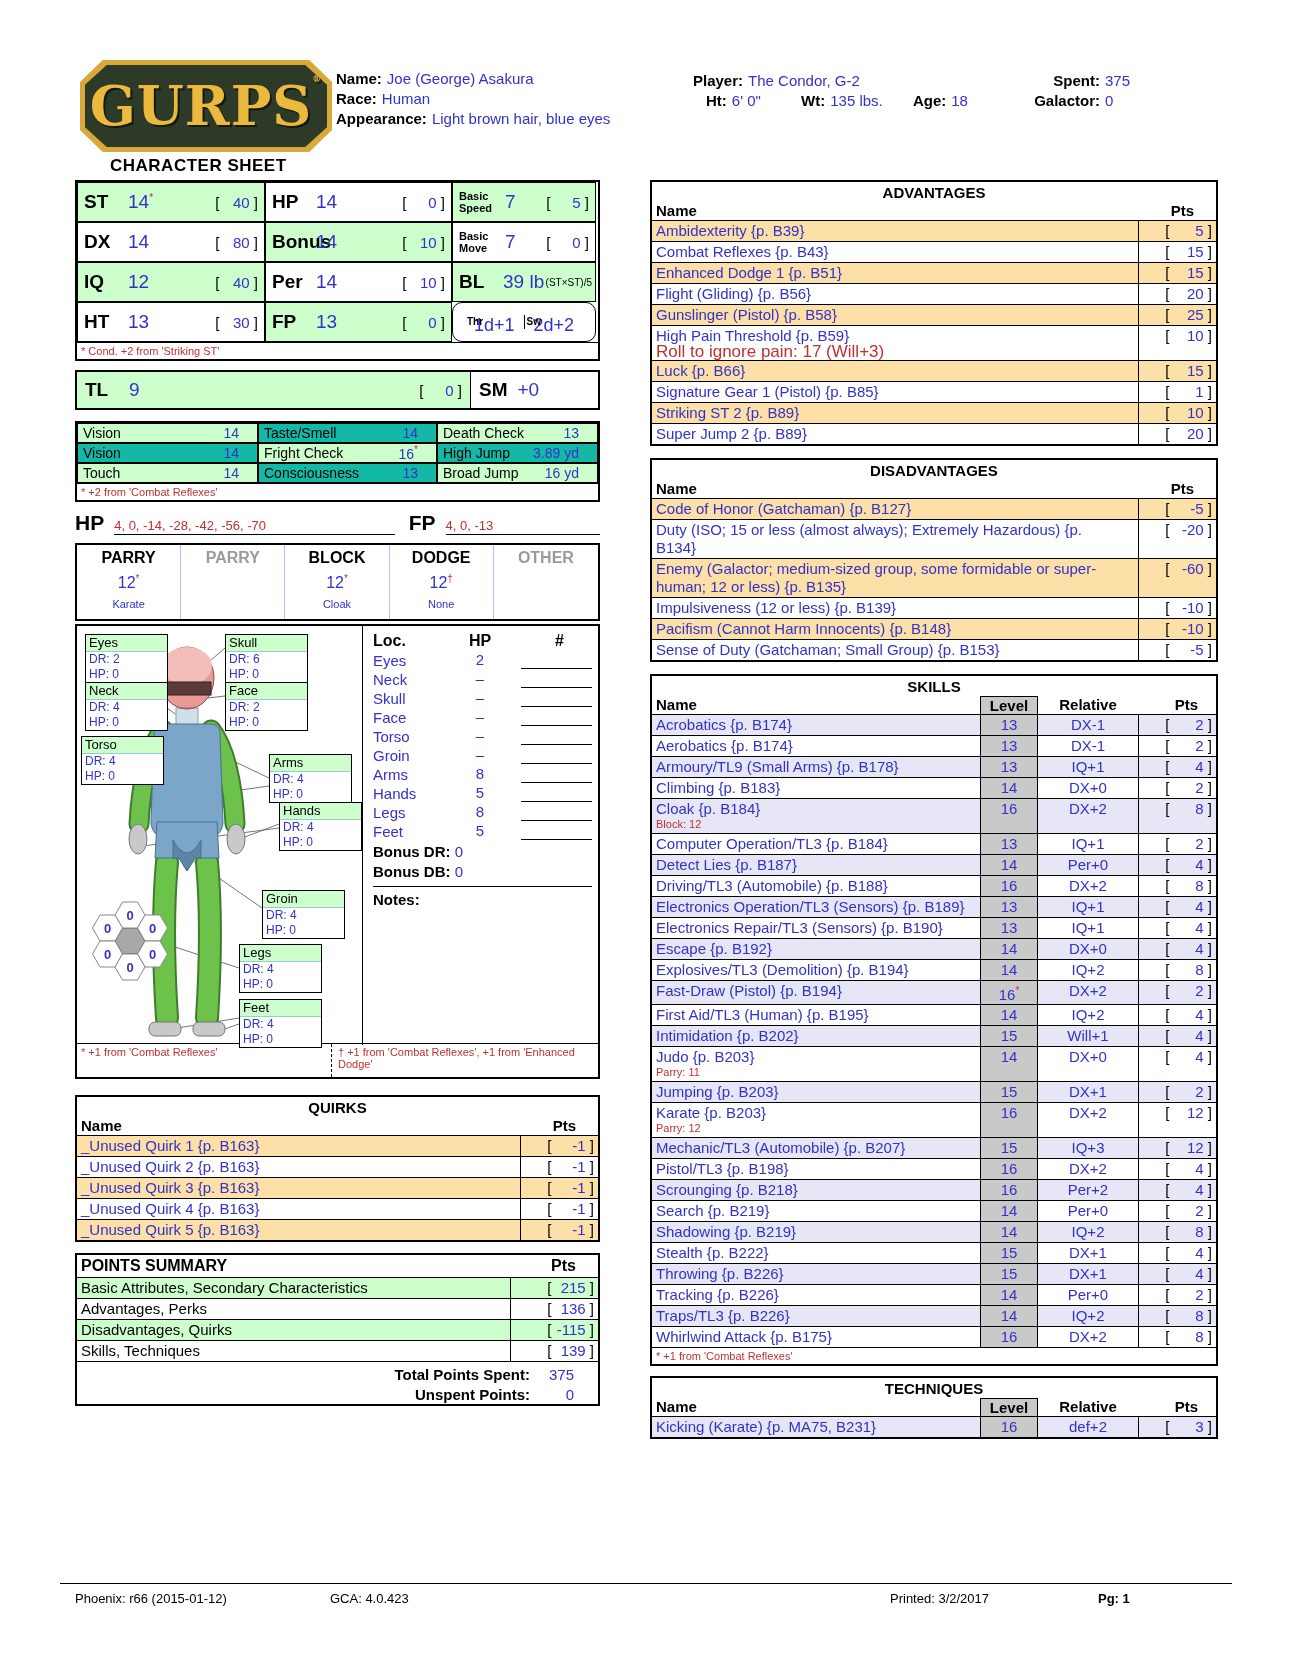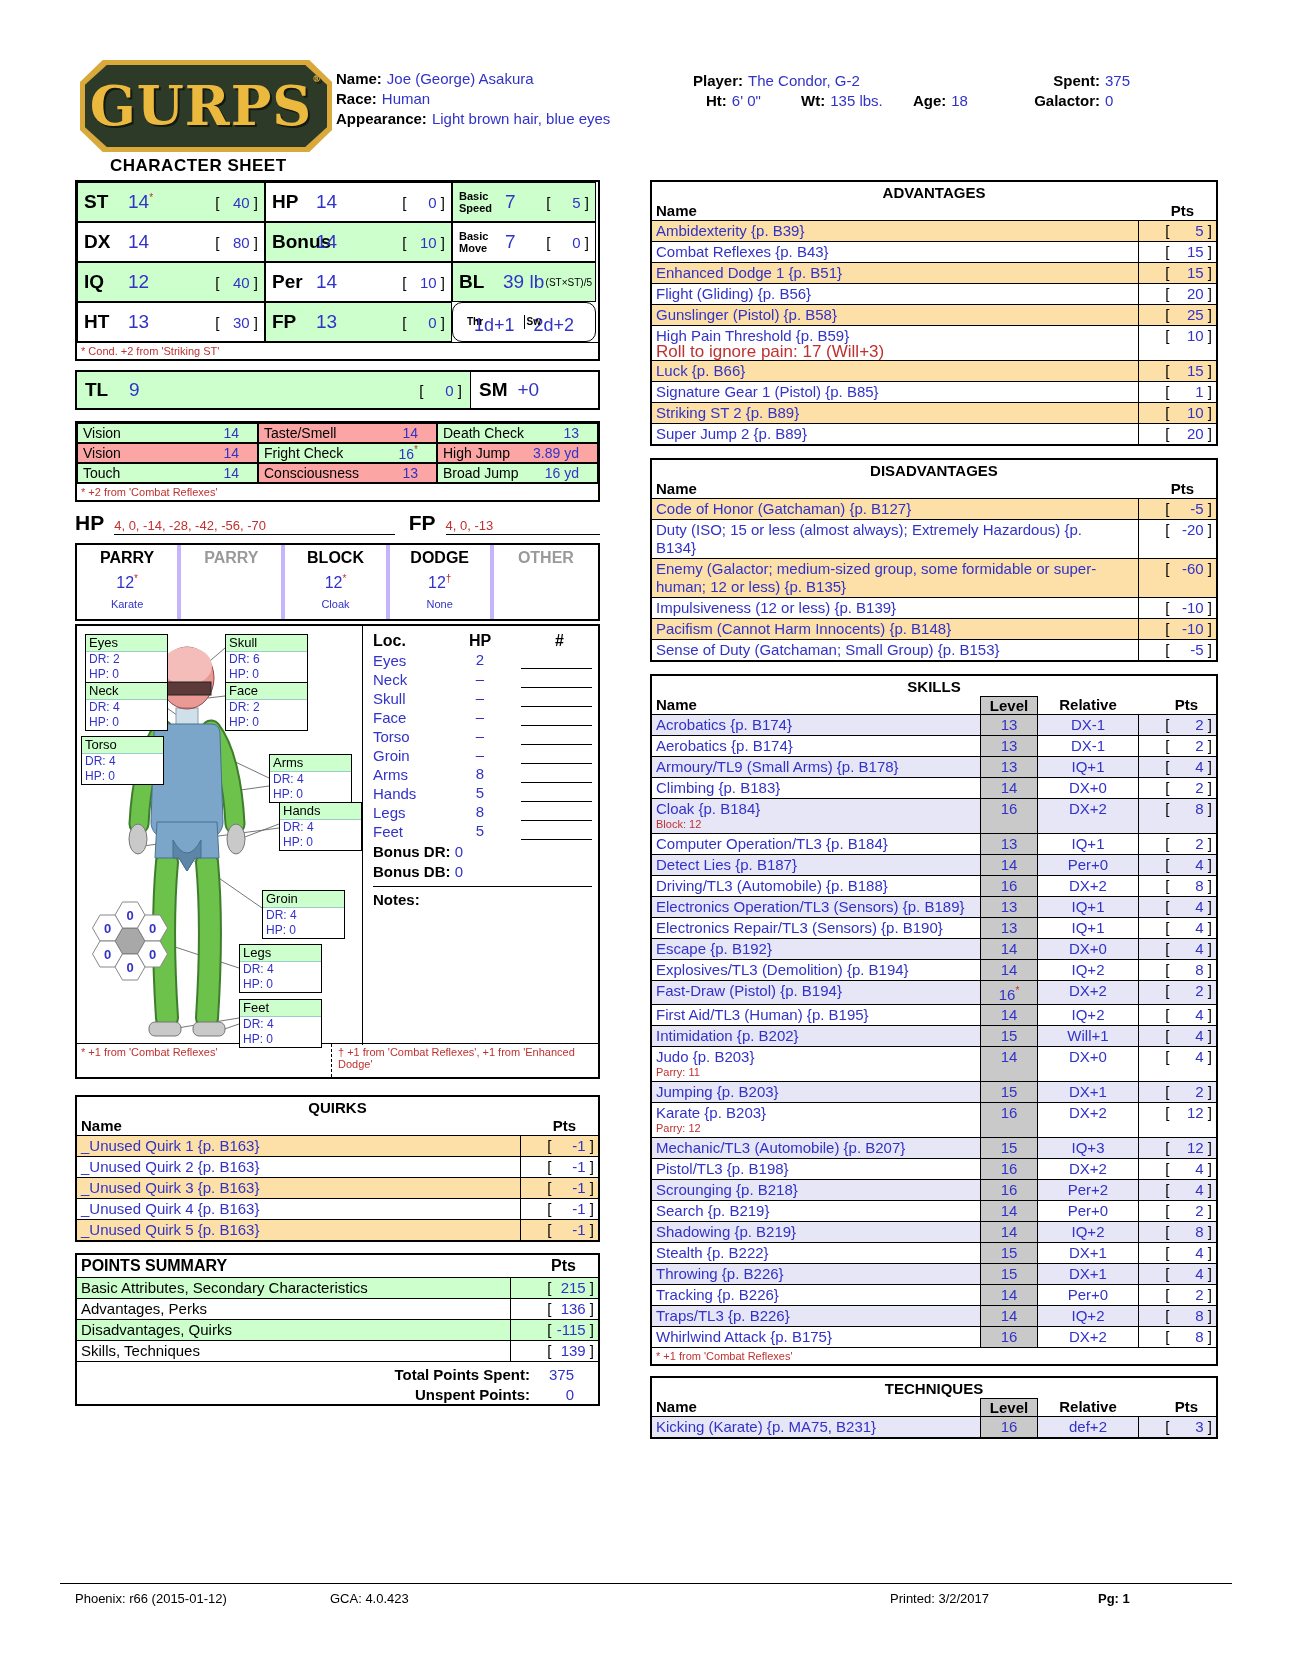--- a/index.html
+++ b/index.html
@@ -71,36 +71,36 @@
   .tlcell .al{ font-size:19px; font-weight:bold; width:44px; }
   .tlcell .av{ font-size:19px; color:var(--blue); }
   .smcell{ border-left:1px solid #000; display:flex; align-items:center; padding:0 8px; }
   .smcell .al{ font-size:19px; font-weight:bold; margin-right:10px; }
   .smcell .av{ font-size:19px; color:var(--blue); }
 
   
   .secbox{ border:2px solid #000; margin-top:11px; }
   .secgrid{ display:grid; grid-template-columns:181px 179px 161px; }
   .scell{
-    border:1px solid #000; height:20px; font-size:14px; background:#fca5a5;
+    border:1px solid #000; height:20px; font-size:14px; background:#14b8a6;
     display:flex; align-items:center; justify-content:space-between; padding:0 18px 0 5px;
   }
   .secgrid .scell:nth-child(odd){ background:var(--green); }
   .scell .v{ color:var(--blue); }
   .sec-foot{ border-top:1px solid #000; font-size:11px; color:var(--red); padding:2px 4px; }
 
   
   .tracks{ margin-top:9px; display:flex; align-items:flex-end; gap:10px; }
   .tracks .tl{ font-size:21px; font-weight:bold; }
   .trline{ border-bottom:1px solid #000; text-align:left; font-size:13px; color:var(--red); padding:0 8px 1px 0; }
   .trline.hp{ width:300px; } .trline.fp{ width:165px; }
 
   
   .defgrid{ border:2px solid #000; margin-top:8px; display:grid; grid-template-columns:repeat(5,1fr); height:78px; }
-  .defcol{ border-right:4px solid #c4b5fd; text-align:center; padding-top:4px; }
+  .defcol{ border-right:1px solid #c4b5fd; text-align:center; padding-top:4px; }
   .defcol:last-child{ border-right:none; }
   .defcol .t{ font-size:16px; font-weight:bold; }
   .defgrid .defcol:nth-child(2) .t, .defgrid .defcol:nth-child(5) .t{ color:#9a9a9a; }
   .defcol .dv{ font-size:16px; color:var(--blue); margin-top:6px; }
   .defcol .ds{ font-size:11px; color:var(--blue); margin-top:6px; }
 
   
   .bodybox{ border:2px solid #000; margin-top:3px; height:455px; position:relative; }
   .figure-area{ position:absolute; left:0; top:0; width:285px; height:419px; }
   .figure-area svg{ position:absolute; left:0; top:0; }

